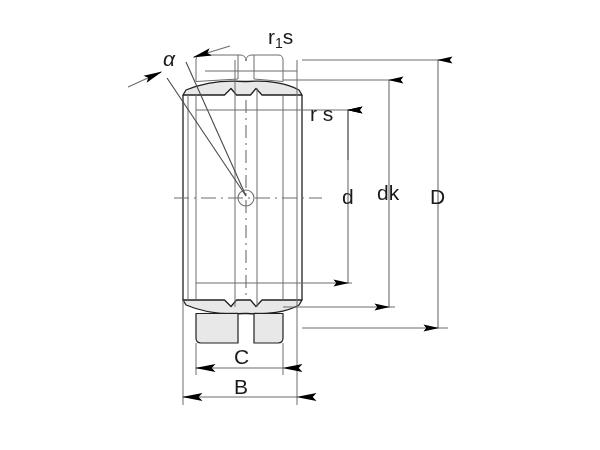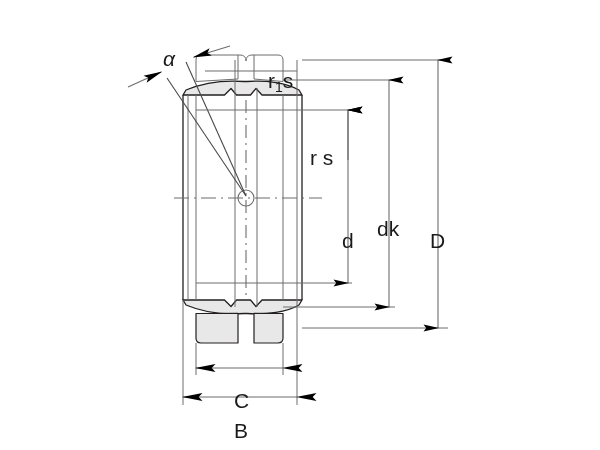--- a/index.html
+++ b/index.html
@@ -24,21 +24,21 @@
   }
   .lbl {
     position: absolute;
     color: #1a1a1a;
     font-family: "Liberation Sans", sans-serif;
     font-weight: 400;
     white-space: nowrap;
     line-height: 1;
     user-select: none;
   }
-  .lbl-main { font-size: 21px; margin-top: 44px; }
+  .lbl-main { font-size: 21px; }
   .lbl-alpha { font-size: 21px; font-style: italic; }
   .sub { font-size: 14px; vertical-align: baseline; position: relative; top: 4px; }
 </style>
 </head>
 <body>
 
 <div id="stage">
 
   <svg id="drawing" viewBox="0 0 600 450" xmlns="http://www.w3.org/2000/svg">
 
@@ -167,21 +167,21 @@
   </svg>
 
   <div class="lbl lbl-alpha" style="left:163px; top:48px;">α</div>
 
   <div class="lbl lbl-main" style="left:268px; top:26px;"><span>r</span><span class="sub">1</span><span>s</span></div>
 
   <div class="lbl lbl-main" style="left:310px; top:103px;">r s</div>
 
   <div class="lbl lbl-main" style="left:342px; top:186px;">d</div>
 
-  <div class="lbl lbl-main" style="left:377px; top:174px;text-align:right;">dk</div>
+  <div class="lbl lbl-main" style="left:377px; top:182px;text-align:right;">dk</div>
 
   <div class="lbl lbl-main" style="left:430px; top:186px;">D</div>
 
   <div class="lbl lbl-main" style="left:234px; top:346px;">C</div>
 
   <div class="lbl lbl-main" style="left:234px; top:376px;">B</div>
 
 </div>
 
 </body></html>

